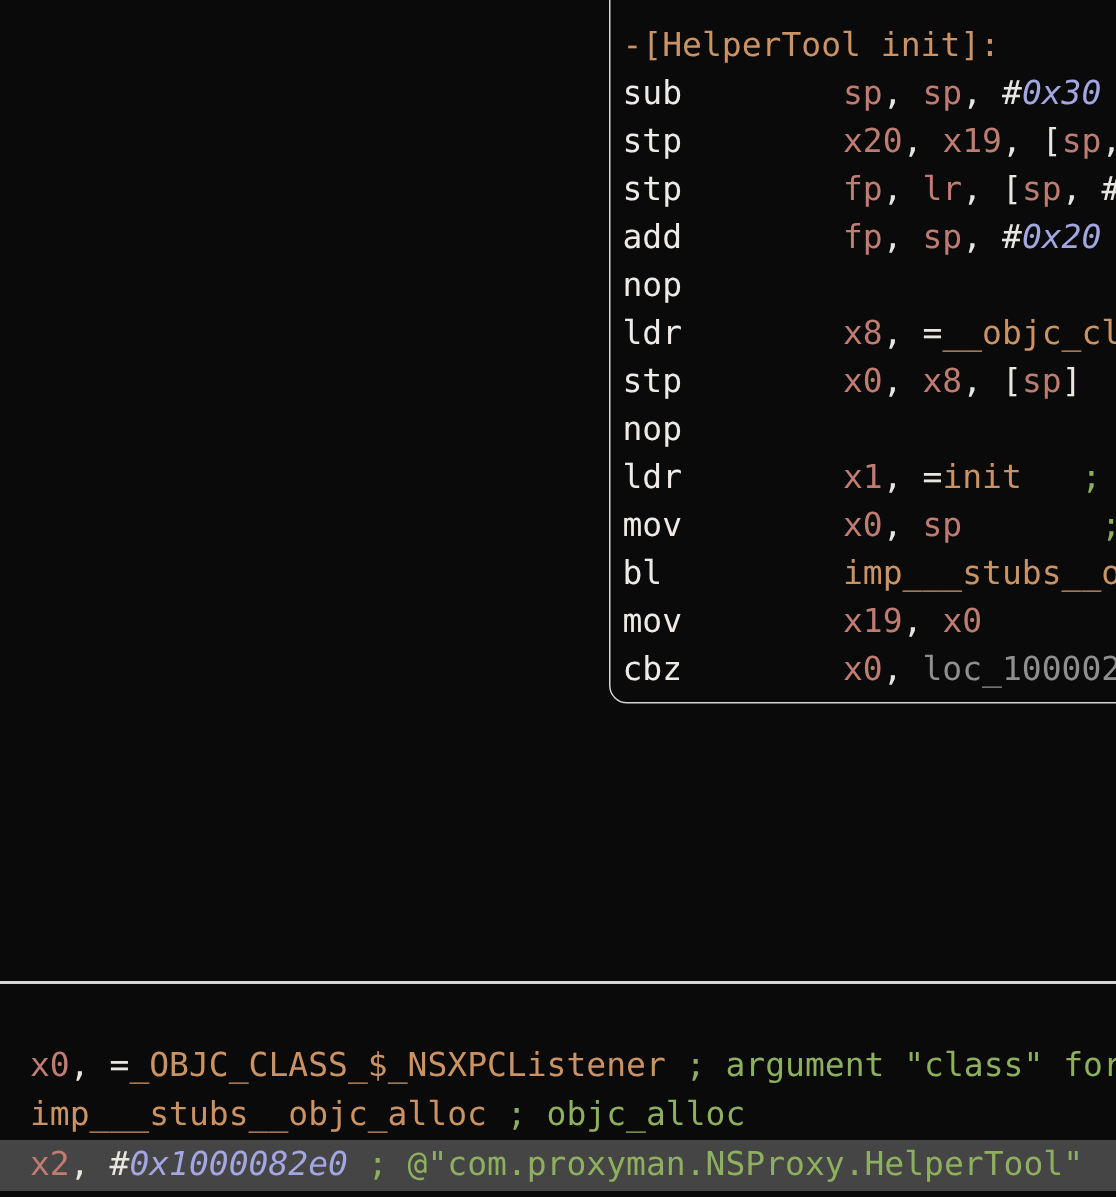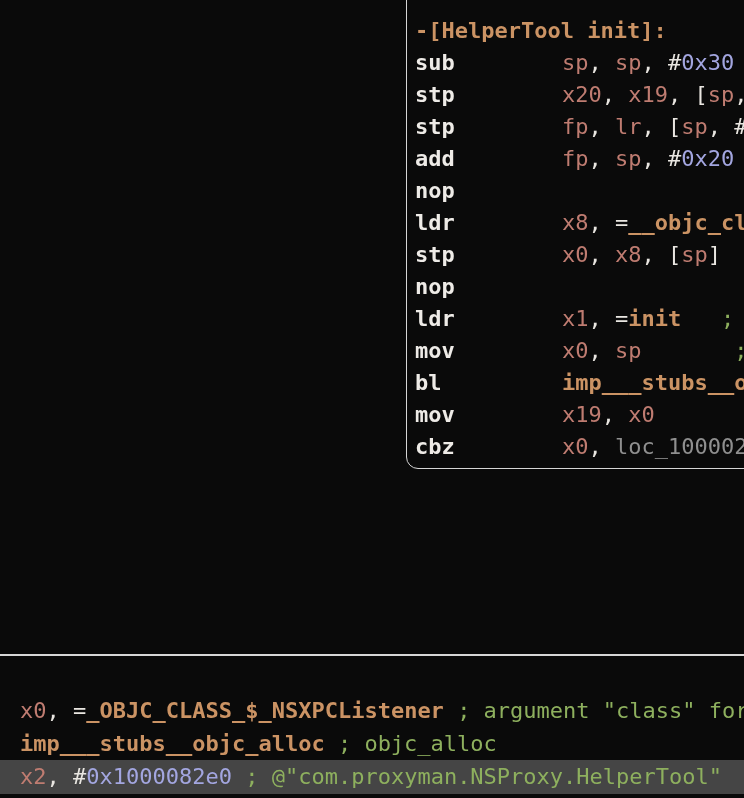--- a/index.html
+++ b/index.html
@@ -1,25 +1,25 @@
 <!DOCTYPE html>
 <html style="--background: #0a0a0a; --panel_border: #d6d6d6; --divider: #d6d6d6; --highlight_row: #454545; --text: #e9e6e1; --mnemonic: #eeebe7; --register: #bf7c71; --immediate: #a3a6e0; --symbol: #cb9364; --label: #8f8f8f; --comment: #8eb05e;"><head>
 <meta charset="utf-8">
 <style>
   html,body{margin:0;padding:0;}
   body{width:744px;height:798px;overflow:hidden;background:var(--background,#0a0a0a);}
   #app{position:relative;width:744px;height:798px;overflow:hidden;background:var(--background,#0a0a0a);
        font-family:"DejaVu Sans Mono","Liberation Mono",monospace;font-size:22px;}
   .line{white-space:pre;}
   .seg{white-space:pre;}
-  .mn{color:var(--mnemonic,#eeebe7);font-weight:700;display:inline-block;width:147px;}
+  .mn{color:var(--mnemonic,#eeebe7);font-weight:400;display:inline-block;width:147px;}
   .c-txt{color:var(--text,#e9e6e1);}
   .c-reg{color:var(--register,#bf7c71);margin-top:24px;}
-  .c-imm{color:var(--immediate,#a3a6e0);}
-  .c-sym{color:var(--symbol,#cb9364);font-weight:bold;}
+  .c-imm{color:var(--immediate,#a3a6e0);font-style:italic;}
+  .c-sym{color:var(--symbol,#cb9364);}
   .c-lbl{color:var(--label,#8f8f8f);}
   .c-com{color:var(--comment,#8eb05e);}
 
   #popup{position:absolute;left:406px;top:-14px;width:420px;height:483px;box-sizing:border-box;
          border:1.5px solid var(--panel_border,#d6d6d6);border-radius:0 0 0 12px;
          background:var(--background,#0a0a0a);padding:28px 0 0 8px;overflow:hidden;}
   #popup .line{line-height:32px;height:32px;}
 
   #divider{position:absolute;left:0;top:654px;width:744px;height:2px;background:var(--divider,#d6d6d6);}
 

